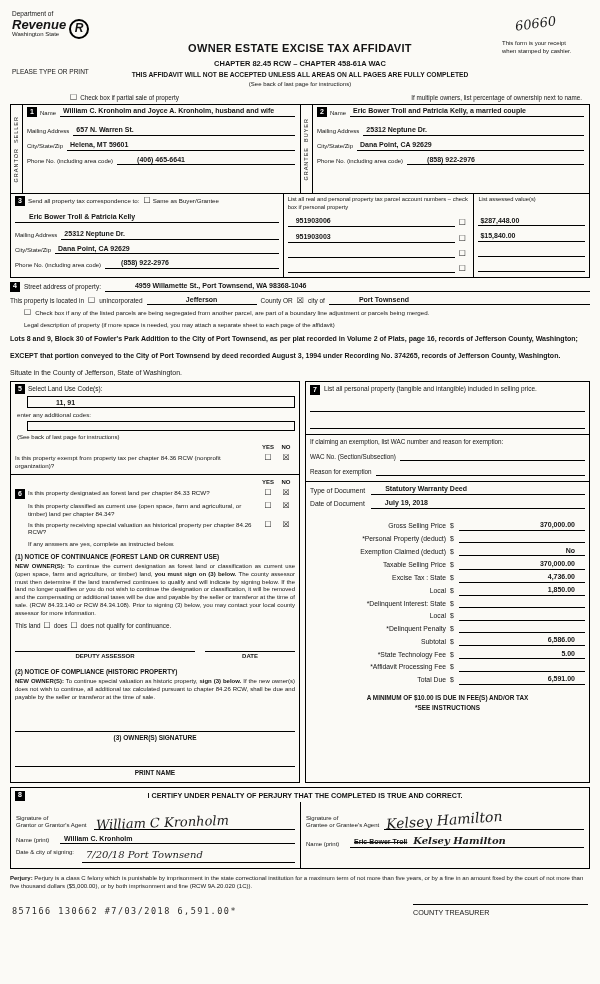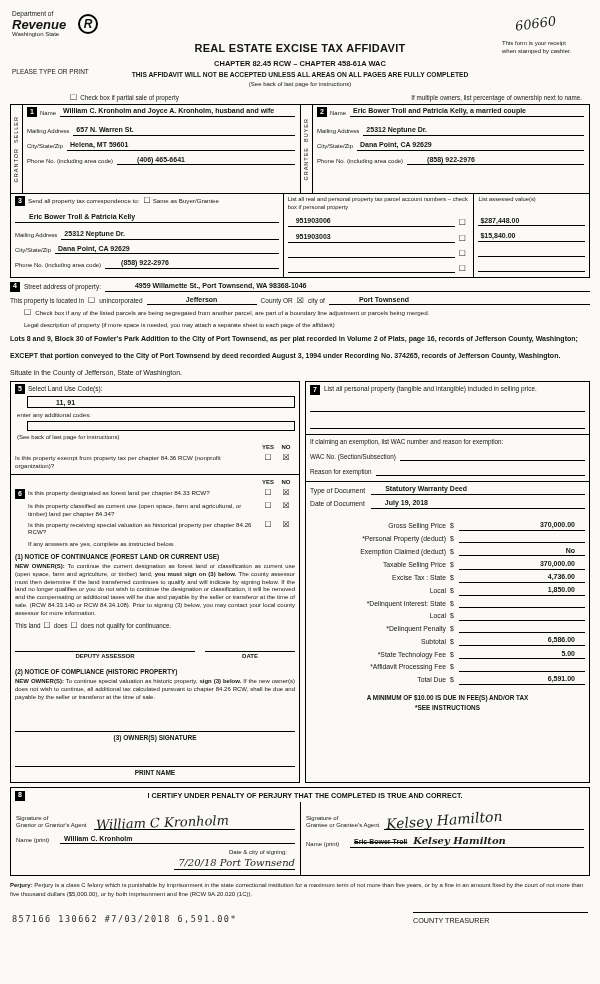--- a/index.html
+++ b/index.html
@@ -6,21 +6,21 @@
   html,body { background:#e9e7e2; }
   body { font-family:"Liberation Sans", sans-serif; }
   .page{ width:600px; height:984px; background:#fbfaf6; color:#141414; margin:0 auto;
          padding:8px 10px; position:relative; font-size:7px; line-height:1.25; overflow:hidden; }
   .b{ font-weight:bold; }
   .cbx{ font-family:"DejaVu Sans", sans-serif; font-size:8px; line-height:1; display:inline-block; }
   .secnum{ display:inline-flex; align-items:center; justify-content:center; width:10px; height:10px;
            background:#000; color:#fff; font-weight:bold; font-size:7px; flex:none; }
   
   .hdr{ position:relative; height:84px; }
-  .logo{ position:absolute; left:2px; top:2px; display:flex; gap:12px; align-items:center; }
+  .logo{ position:absolute; left:2px; top:2px; display:flex; gap:3px; align-items:flex-end; }
   .logo-stack{ display:flex; flex-direction:column; }
   .lg-top{ font-size:6.5px; }
   .lg-main{ font-size:13px; font-weight:bold; font-style:italic; line-height:1; }
   .lg-sub{ font-size:6px; }
   .logo-mark{ width:20px; height:20px; border:2px solid #000; border-radius:50%; display:inline-flex;
               align-items:center; justify-content:center; font-size:12px; font-weight:bold; font-style:italic; }
   .hdr-center{ position:absolute; left:80px; right:80px; top:34px; text-align:center; }
   .title{ font-size:11px; font-weight:bold; letter-spacing:.3px; }
   .chapter{ font-size:7.5px; font-weight:bold; margin-top:3px; }
   .warning{ font-size:6.7px; font-weight:bold; margin-top:3px; }
@@ -118,21 +118,21 @@
   .sig-lbl{ width:78px; font-size:6px; line-height:1.25; flex:none; }
   .sig-lbl span{ display:block; }
   .sig-area{ flex:1; border-bottom:1px solid #000; position:relative; height:100%; }
   .sig-text{ position:absolute; bottom:-3px; left:2px; font-size:13px; white-space:nowrap; transform:rotate(-2deg); }
   .sig-text.big{ font-size:14px; transform:rotate(-4deg); bottom:-1px; }
   .np-row{ display:flex; align-items:flex-end; margin-top:5px; }
   .np-lbl{ width:44px; font-size:6px; flex:none; }
   .np-val{ flex:1; border-bottom:1px solid #000; font-weight:bold; min-height:9px; padding-left:4px; }
   .strike{ text-decoration:line-through; }
   .np-hand{ font-size:10px; font-weight:bold; margin-left:4px; }
-  .dt-row{ display:flex; align-items:flex-end; margin-top:5px;flex-direction:column; }
+  .dt-row{ display:flex; margin-top:5px; }
   .dt-lbl{ width:66px; font-size:6px; flex:none; }
   .dt-val{ flex:1; border-bottom:1px solid #000; min-height:11px; font-size:10px; padding-left:4px; white-space:nowrap; }
   
   .perjury{ font-size:6px; line-height:1.35; margin-top:5px; }
   .bottom{ display:flex; justify-content:space-between; align-items:flex-end; margin-top:14px; padding:0 2px; }
   .stamp{ font-family:"DejaVu Sans Mono", monospace; font-size:8.5px; letter-spacing:1.5px; color:#2a2a2a; }
   .treas{ width:175px; border-top:1px solid #000; font-size:7.2px; padding-top:3px; }
 </style>
 </head>
 <body>
@@ -142,21 +142,21 @@
   <div class="hdr">
     <div class="logo">
       <div class="logo-stack">
         <span class="lg-top">Department of</span>
         <span class="lg-main">Revenue</span>
         <span class="lg-sub">Washington State</span>
       </div>
       <span class="logo-mark">R</span>
     </div>
     <div class="hdr-center">
-      <div class="title">REAL ESTATE EXCISE TAX AFFIDAVIT</div>
+      <div class="title">OWNER ESTATE EXCISE TAX AFFIDAVIT</div>
       <div class="chapter">CHAPTER 82.45 RCW – CHAPTER 458-61A WAC</div>
       <div class="warning">THIS AFFIDAVIT WILL NOT BE ACCEPTED UNLESS ALL AREAS ON ALL PAGES ARE FULLY COMPLETED</div>
       <div class="seeback">(See back of last page for instructions)</div>
     </div>
     <div class="ptop">PLEASE TYPE OR PRINT</div>
     <div class="hand hand-code">60660</div>
     <div class="receipt-note">
       <span>This form is your receipt</span>
       <span>when stamped by cashier.</span>
     </div>

